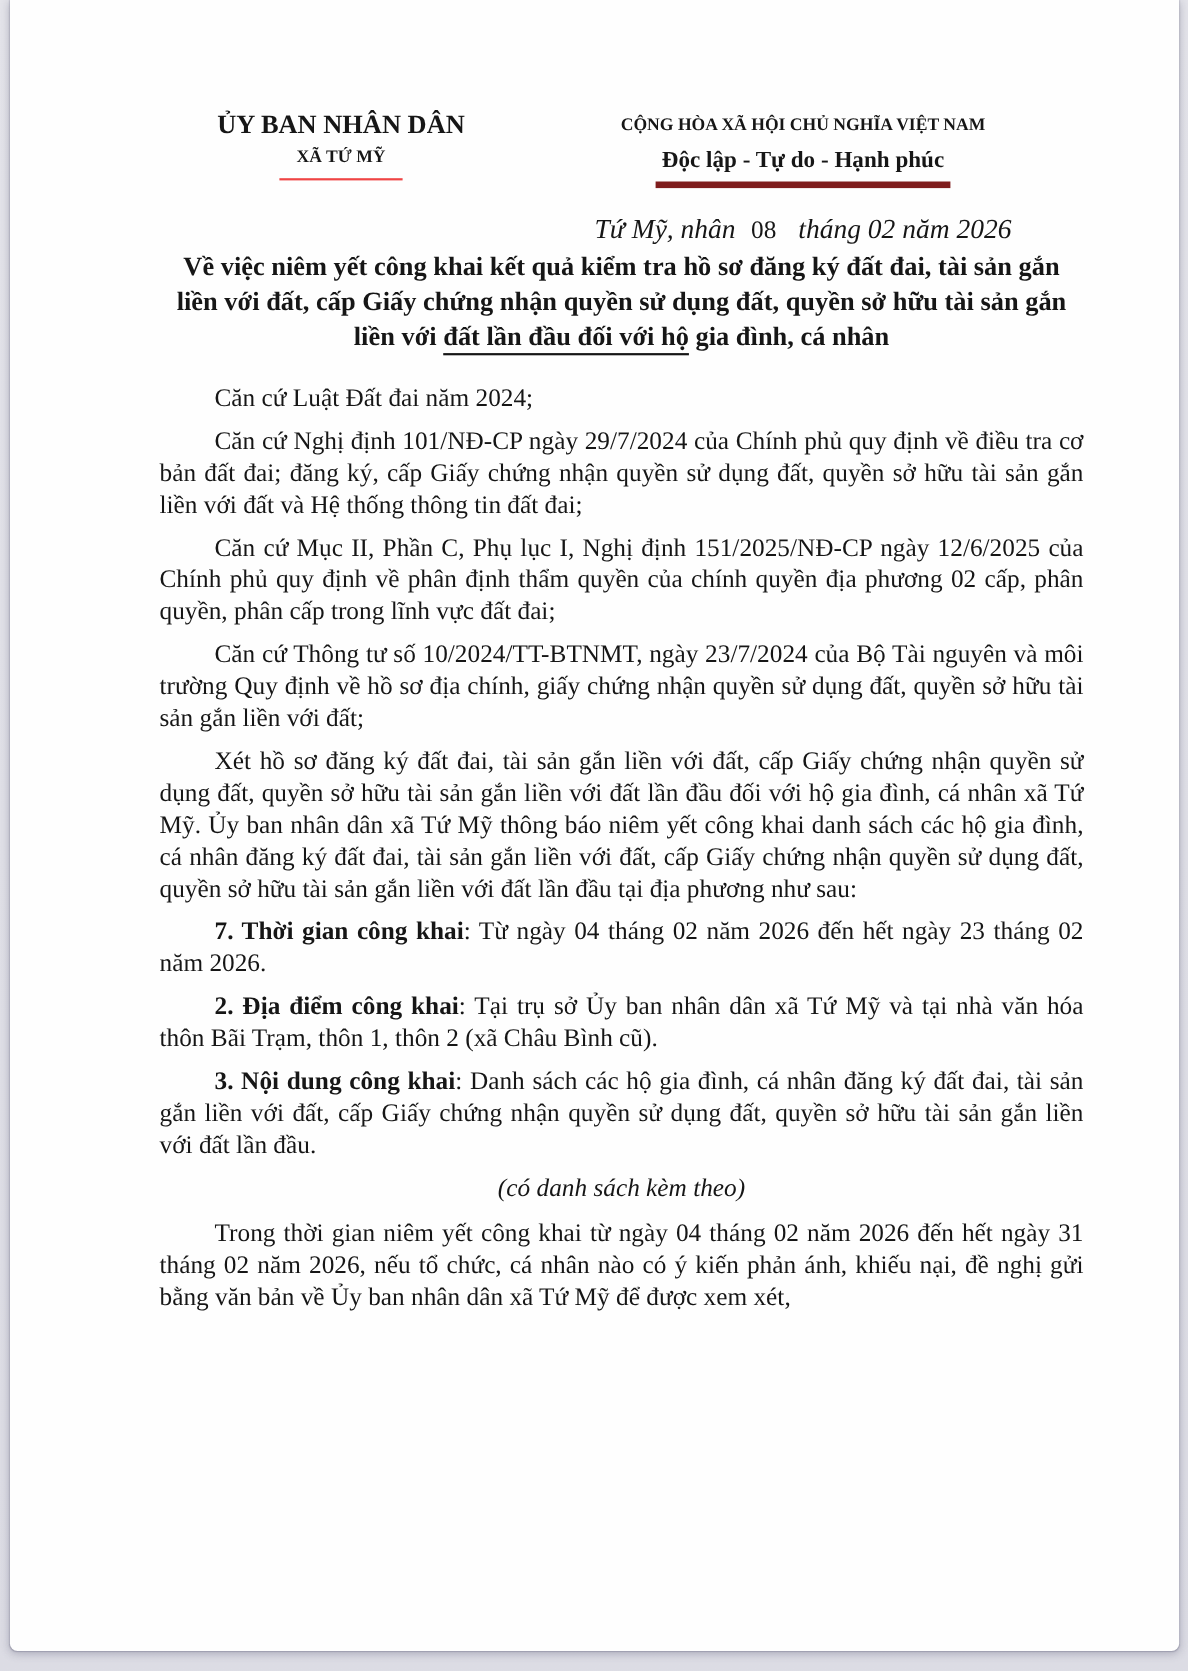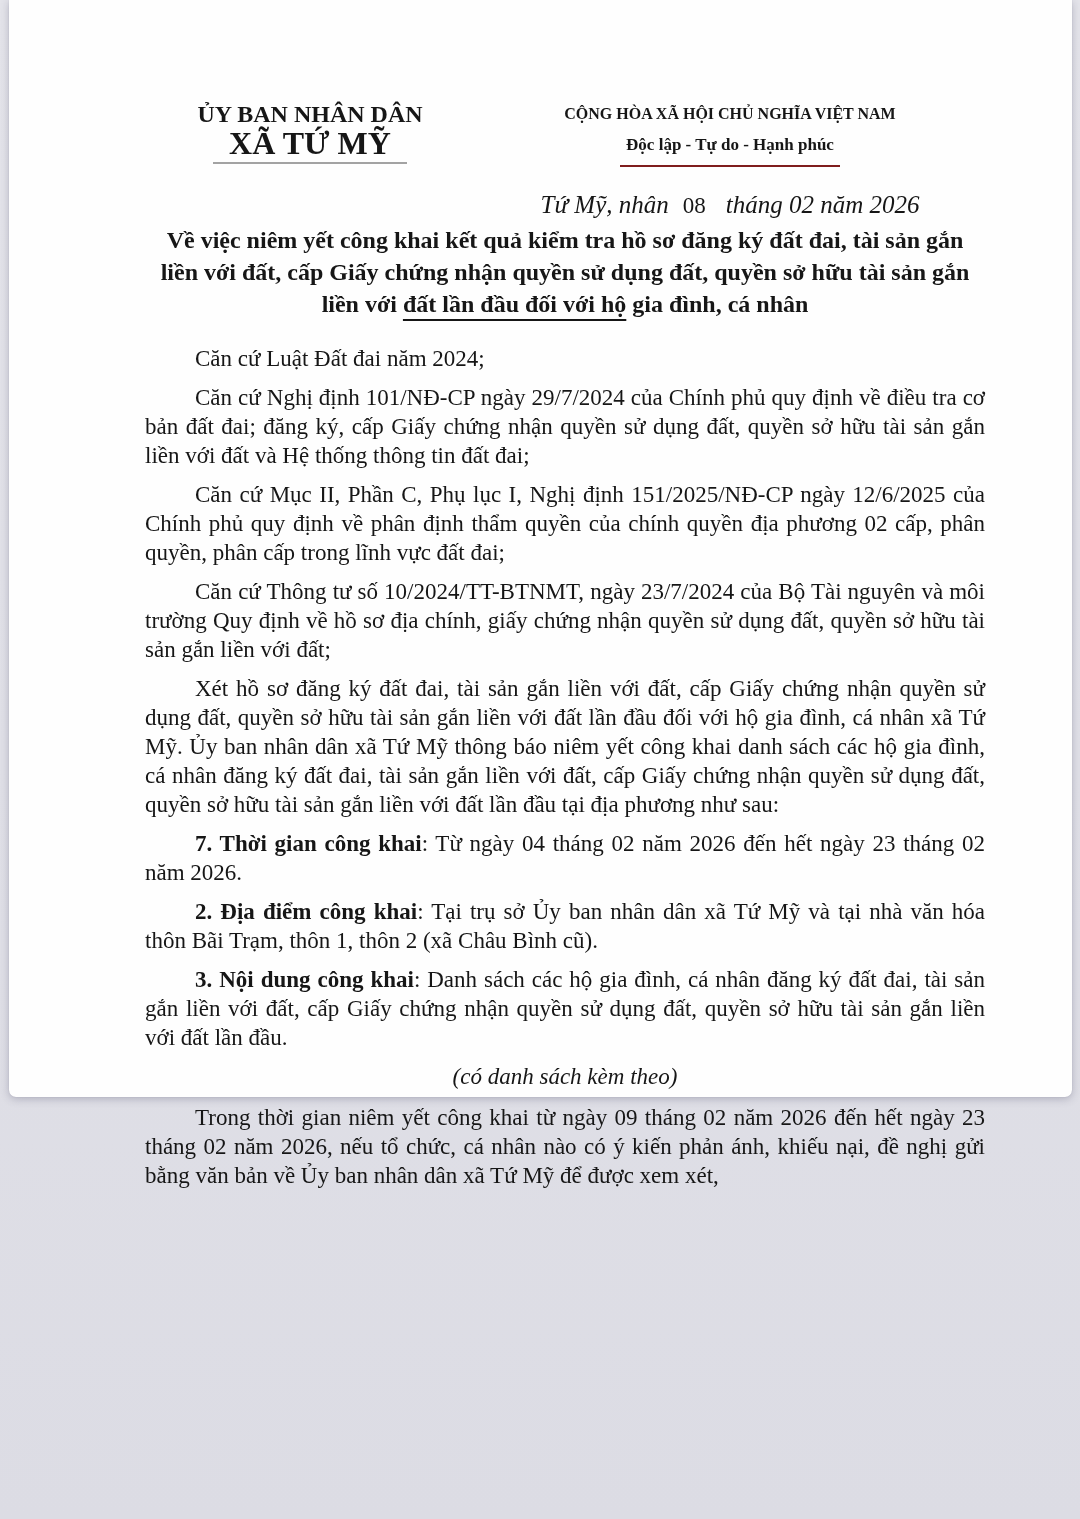--- a/index.html
+++ b/index.html
@@ -13,52 +13,52 @@
   }
   .stage {
     position: relative;
     width: 1080px; height: 1519px;
     background: linear-gradient(180deg, #e4e4ea 0%, #dcdce4 100%);
     overflow: hidden;
   }
   .paper {
     position: absolute;
     left: 9px; top: 0;
-    width: 1063px; height: 1097px;
+    width: 1063px; height: 1501px;
     background: #fefefe;
     border-radius: 0 0 7px 7px;
     box-shadow: 0 2px 8px rgba(70, 70, 100, 0.30), 0 0 1px rgba(70,70,100,.25);
   }
   .content {
     padding: 100px 87px 0 136px; 
   }
 
   
   .header-row { display: flex; align-items: flex-start; }
   .h-left  { width: 330px; text-align: center; flex: 0 0 330px; }
   .h-right { flex: 1; text-align: center; }
 
   .org-line1 { font-size: 24px; font-weight: 700; line-height: 28px; white-space: nowrap; }
   .org-line2-wrap { margin-top: 1px; }
   .org-line2 {
     display: inline-block;
-    font-size: 32px; font-weight: 700; line-height: 28px;
+    font-size: 16px; font-weight: 700; line-height: 28px;
     padding: 0 16px 5px 16px;
-    border-bottom: 2px solid #a3a3a3;
+    border-bottom: 2px solid #ef4444;
   }
   .doc-number { margin-top: 26px; font-size: 24px; line-height: 30px; white-space: nowrap; }
   .doc-number .filled { display: inline-block; margin: 0 26px 0 18px; }
 
   .national { font-size: 16px; font-weight: 700; line-height: 28px; white-space: nowrap; }
   .motto-wrap { margin-top: 3px; }
   .motto {
     display: inline-block;
-    font-size: 17px; font-weight: 700; line-height: 28px;
+    font-size: 21px; font-weight: 700; line-height: 28px;
     padding: 0 6px 6px 6px;
-    border-bottom: 2px solid #7f1d1d;
+    border-bottom: 6px solid #7f1d1d;
   }
   .date-line { margin-top: 23px; font-size: 25px; font-style: italic; line-height: 30px; white-space: nowrap; }
   .date-line .filled-day { display: inline-block; font-style: normal; font-size: 23px; margin: 0 20px 0 14px; }
 
   
   .doc-title {
     margin-top: 36px;
     text-align: center;
     font-size: 26px; font-weight: 700; line-height: 32px;
     letter-spacing: 0.5px;
@@ -128,18 +128,18 @@
         <p>Xét hồ sơ đăng ký đất đai, tài sản gắn liền với đất, cấp Giấy chứng nhận quyền sử dụng đất, quyền sở hữu tài sản gắn liền với đất lần đầu đối với hộ gia đình, cá nhân xã Tứ Mỹ. Ủy ban nhân dân xã Tứ Mỹ thông báo niêm yết công khai danh sách các hộ gia đình, cá nhân đăng ký đất đai, tài sản gắn liền với đất, cấp Giấy chứng nhận quyền sử dụng đất, quyền sở hữu tài sản gắn liền với đất lần đầu tại địa phương như sau:</p>
 
         <p><span class="lbl">7. Thời gian công khai</span><span>: Từ ngày 04 tháng 02 năm 2026 đến hết ngày 23 tháng 02 năm 2026.</span></p>
 
         <p><span class="lbl">2. Địa điểm công khai</span><span>: Tại trụ sở Ủy ban nhân dân xã Tứ Mỹ và tại nhà văn hóa thôn Bãi Trạm, thôn 1, thôn 2 (xã Châu Bình cũ).</span></p>
 
         <p><span class="lbl">3. Nội dung công khai</span><span>: Danh sách các hộ gia đình, cá nhân đăng ký đất đai, tài sản gắn liền với đất, cấp Giấy chứng nhận quyền sử dụng đất, quyền sở hữu tài sản gắn liền với đất lần đầu.</span></p>
 
         <p class="note">(có danh sách kèm theo)</p>
 
-        <p>Trong thời gian niêm yết công khai từ ngày 09 tháng 02 năm 2026 đến hết ngày 23 tháng 02 năm 2026, nếu tổ chức, cá nhân nào có ý kiến phản ánh, khiếu nại, đề nghị gửi bằng văn bản về Ủy ban nhân dân xã Tứ Mỹ để được xem xét,</p>
+        <p>Trong thời gian niêm yết công khai từ ngày 04 tháng 02 năm 2026 đến hết ngày 31 tháng 02 năm 2026, nếu tổ chức, cá nhân nào có ý kiến phản ánh, khiếu nại, đề nghị gửi bằng văn bản về Ủy ban nhân dân xã Tứ Mỹ để được xem xét,</p>
       </div>
 
     </div>
   </div>
 </div>
 
 </body></html>

